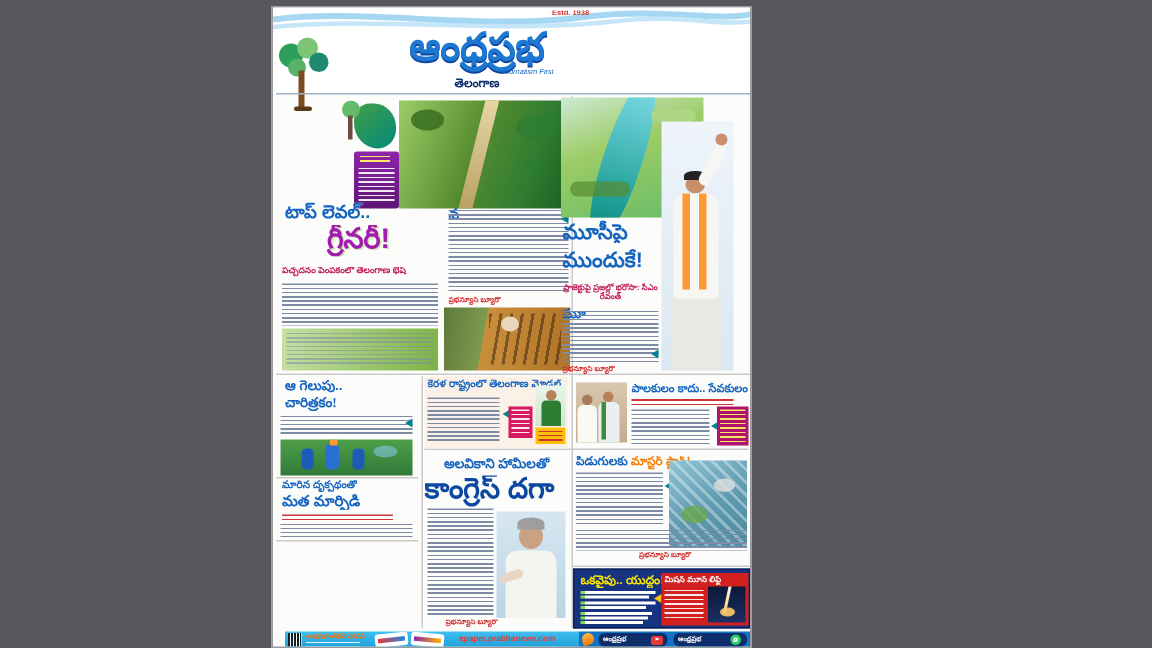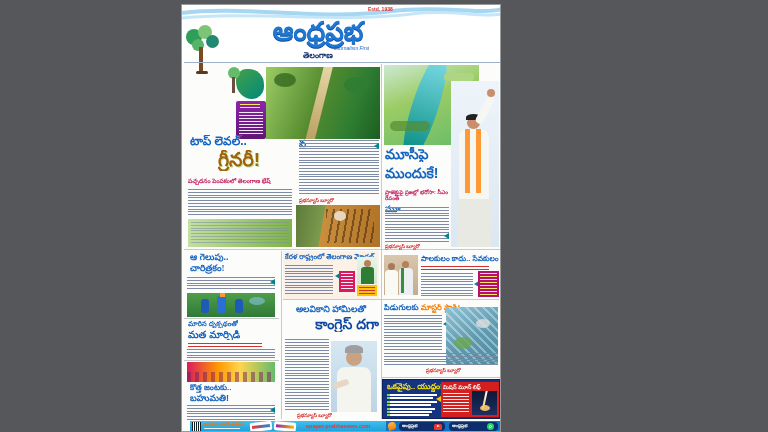--- a/index.html
+++ b/index.html
@@ -66,37 +66,37 @@
       <div class="abs" style="left:52px;top:38px;width:30px;height:38px;background:linear-gradient(#8e24aa,#5e1676);border-radius:2px;">
         <div class="bars yel" style="left:4px;top:3px;width:20px;height:6px;"></div>
         <div class="bars lt" style="left:3px;top:11px;width:24px;height:24px;"></div>
       </div>
       <div class="pic" style="left:82px;top:4px;width:114px;height:72px;background:linear-gradient(110deg,#9ccc65 0%,#558b2f 45%,#2e7d32 75%,#1b5e20 100%);">
         <div class="abs" style="left:48px;top:-6px;width:9px;height:90px;background:linear-gradient(#e8d9a8,#b49a5c);transform:rotate(14deg);border-radius:4px;"></div>
         <div class="abs" style="left:8px;top:6px;width:22px;height:14px;border-radius:50%;background:#33691e;opacity:.8;"></div>
         <div class="abs" style="left:78px;top:10px;width:26px;height:16px;border-radius:50%;background:#2e7d32;opacity:.8;"></div>
       </div>
       <div class="txt bold blue" style="left:6px;top:72px;font-size:12px;text-shadow:0 0 1px #fff;">టాప్ లెవల్..</div>
-      <div class="txt bold" style="left:34px;top:87px;font-size:19px;color:#a16207;text-shadow:1px 1px 0 #c5e1a5;">గ్రీనరీ!</div>
+      <div class="txt bold" style="left:34px;top:87px;font-size:19px;color:#a21caf;text-shadow:1px 1px 0 #c5e1a5;">గ్రీనరీ!</div>
       <div class="txt bold mag" style="left:4px;top:115px;width:108px;font-size:6px;">పచ్చదనం పెంపకంలో తెలంగాణ భేష్</div>
       <div class="txt bold blue" style="left:115px;top:75px;font-size:10px;">వ</div>
       <div class="bars" style="left:115px;top:77px;width:80px;height:56px;"></div>
       <div class="bars" style="left:4px;top:126px;width:104px;height:28px;"></div>
       <div class="pic" style="left:4px;top:156px;width:104px;height:28px;background:linear-gradient(100deg,#c5e1a5,#7cb342);">
         <div class="bars" style="left:3px;top:3px;width:98px;height:22px;opacity:.55;"></div>
       </div>
       <div class="txt bold redc" style="left:115px;top:135px;font-size:5px;">ప్రభన్యూస్ బ్యూరో</div>
       <div class="audio-ic" style="left:190px;top:80px;"></div>
       <div class="pic" style="left:112px;top:142px;width:84px;height:42px;background:linear-gradient(100deg,#5d7a3a 0%,#7d9a4e 32%,#c98f3d 33%,#b07226 100%);">
         <div class="abs" style="left:30px;top:4px;width:48px;height:34px;background:repeating-linear-gradient(100deg,rgba(40,20,5,.45) 0 2px,transparent 2px 7px);"></div>
         <div class="abs" style="left:38px;top:6px;width:12px;height:10px;border-radius:50%;background:#e8d7bd;"></div>
       </div>
     </div>
 
-    <div class="abs" style="left:200px;top:58px;width:118px;height:186px;">
+    <div class="abs" style="left:190px;top:58px;width:118px;height:186px;text-align:center;">
       <div class="pic" style="left:2px;top:2px;width:95px;height:80px;background:linear-gradient(160deg,#cde9d4 0%,#9ccc65 40%,#66bb6a 100%);">
         <div class="abs" style="left:28px;top:-14px;width:26px;height:112px;background:linear-gradient(#80deea,#00897b);border-radius:48%;transform:rotate(18deg);"></div>
         <div class="abs" style="left:6px;top:56px;width:40px;height:10px;border-radius:5px;background:#558b2f;opacity:.7;"></div>
         <div class="abs" style="left:60px;top:8px;width:30px;height:8px;border-radius:4px;background:#aed581;"></div>
       </div>
       <div class="pic" style="left:69px;top:18px;width:48px;height:166px;background:linear-gradient(#eef4fa,#dbe7f2);">
         <div class="abs" style="left:16px;top:36px;width:13px;height:12px;border-radius:50%;background:#c98e6a;"></div>
         <div class="abs" style="left:15px;top:33px;width:15px;height:6px;border-radius:50% 50% 0 0;background:#222;"></div>
         <div class="abs" style="left:8px;top:48px;width:30px;height:70px;border-radius:8px 8px 0 0;background:#f6f6f2;"></div>
         <div class="abs" style="left:14px;top:48px;width:5px;height:64px;background:#ff9933;"></div>
@@ -128,49 +128,40 @@
       </div>
     </div>
 
     <div class="abs" style="left:2px;top:314px;width:95px;height:40px;">
       <div class="txt bold blue" style="left:4px;top:1px;font-size:7px;">మారిన దృక్పథంతో</div>
       <div class="txt bold blue" style="left:4px;top:10px;font-size:10px;">మత మార్పిడి</div>
       <div class="bars red" style="left:4px;top:24px;width:74px;height:5px;"></div>
       <div class="bars" style="left:3px;top:30px;width:88px;height:9px;"></div>
     </div>
 
-    <div class="abs" style="left:2px;top:356px;width:95px;height:60px;">
-      <div class="pic" style="left:3px;top:1px;width:88px;height:20px;background:linear-gradient(90deg,#d81b60,#ff9800 35%,#ffd54f 60%,#66bb6a);">
-        <div class="abs" style="left:0;top:10px;width:88px;height:10px;background:repeating-linear-gradient(90deg,rgba(120,30,90,.5) 0 4px,transparent 4px 8px);"></div>
-      </div>
-      <div class="txt bold blue" style="left:6px;top:23px;font-size:8px;">కొత్త జంటకు..</div>
-      <div class="txt bold blue" style="left:6px;top:33px;font-size:9px;">బహుమతి!</div>
-      <div class="bars" style="left:3px;top:44px;width:88px;height:15px;"></div>
-      <div class="audio-ic" style="left:86px;top:46px;"></div>
-    </div>
 
     <div class="abs" style="left:101px;top:246px;width:96px;height:48px;background:#fbf1e7;">
       <div class="txt bold blue" style="left:2px;top:2px;width:92px;font-size:7px;">కేరళ రాష్ట్రంలో తెలంగాణ మోడల్</div>
       <div class="bars" style="left:2px;top:14px;width:48px;height:31px;"></div>
       <div class="audio-ic" style="left:52px;top:22px;"></div>
       <div class="abs" style="left:56px;top:20px;width:16px;height:21px;background:#d81b60;">
         <div class="bars lt" style="left:2px;top:2px;width:12px;height:17px;"></div>
       </div>
       <div class="pic" style="left:74px;top:6px;width:20px;height:27px;background:linear-gradient(#e8f5e9,#cde6cf);">
         <div class="abs" style="left:7px;top:3px;width:7px;height:7px;border-radius:50%;background:#b5805a;"></div>
         <div class="abs" style="left:4px;top:10px;width:13px;height:17px;border-radius:3px 3px 0 0;background:#2e7d32;"></div>
       </div>
       <div class="abs" style="left:74px;top:34px;width:20px;height:11px;background:#ffc107;">
         <div class="bars red" style="left:2px;top:2px;width:16px;height:8px;"></div>
       </div>
     </div>
 
     <div class="abs" style="left:101px;top:296px;width:96px;height:120px;">
       <div class="txt bold blue" style="left:0;top:4px;width:96px;text-align:center;font-size:9px;">అలవికాని హామీలతో</div>
-      <div class="txt bold navy" style="left:0;top:16px;width:96px;text-align:right;font-size:14px;">కాంగ్రెస్ దగా</div>
+      <div class="txt bold navy" style="left:0;top:16px;width:96px;text-align:left;font-size:19px;">కాంగ్రెస్ దగా</div>
       <div class="bars" style="left:2px;top:38px;width:44px;height:72px;"></div>
       <div class="pic" style="left:48px;top:40px;width:46px;height:71px;background:linear-gradient(#d6e7f2,#bcd4e4);">
         <div class="abs" style="left:15px;top:8px;width:16px;height:17px;border-radius:50%;background:#c9a183;"></div>
         <div class="abs" style="left:14px;top:4px;width:18px;height:8px;border-radius:50% 50% 0 0;background:#9e9e9e;"></div>
         <div class="abs" style="left:6px;top:26px;width:34px;height:45px;border-radius:8px 8px 0 0;background:#f5f5f0;"></div>
         <div class="abs" style="left:2px;top:40px;width:16px;height:6px;border-radius:3px;background:#e7d6c4;transform:rotate(-18deg);"></div>
       </div>
       <div class="txt bold redc" style="left:14px;top:112px;font-size:5px;">ప్రభన్యూస్ బ్యూరో</div>
     </div>
 

